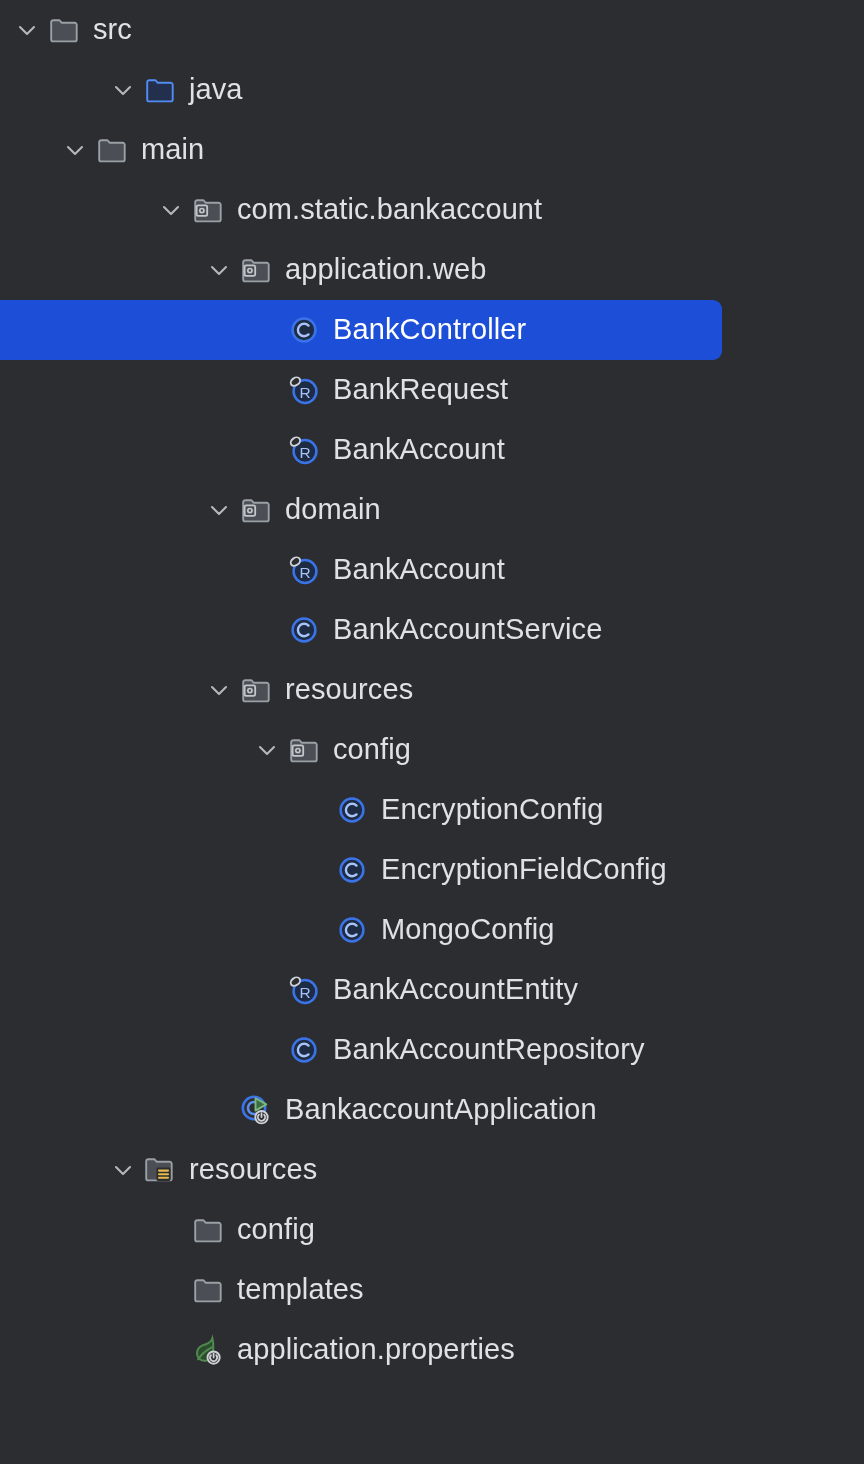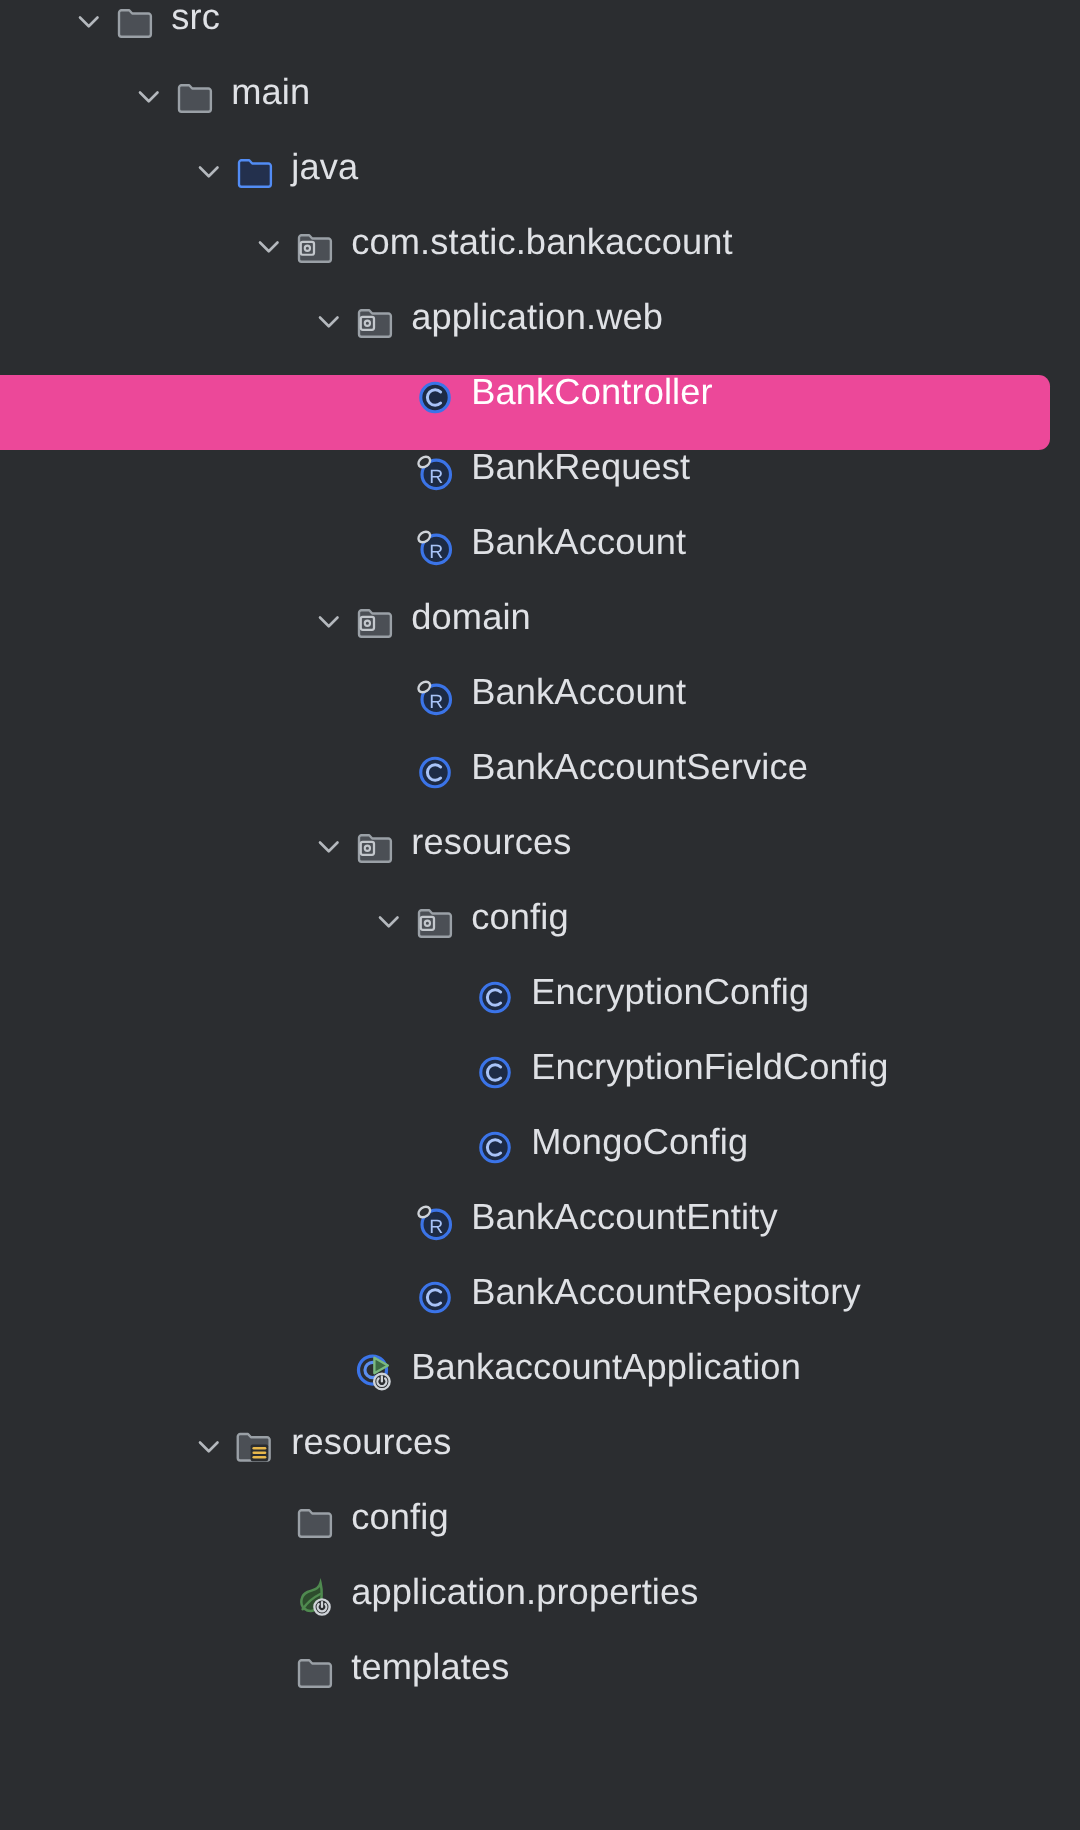--- a/index.html
+++ b/index.html
@@ -18,29 +18,29 @@
   #project-tree {
     position: relative;
     width: 864px;
     height: 1464px;
     background: #2b2d30;
   }
 
   .tree-row {
     position: relative;
     display: flex;
+    align-items: center;
     height: 60px;
     box-sizing: border-box;
     white-space: nowrap;
-    padding-left: 44px;
   }
 
   .tree-row.selected {
-    background: #ec4899;
-    width: 840px;
+    background: #1d4ed8;
+    width: 722px;
     border-top-right-radius: 9px;
     border-bottom-right-radius: 9px;
   }
 
   
   .indent { flex: 0 0 auto; height: 1px; }
 
   
   .chevron {
     flex: 0 0 auto;
@@ -90,46 +90,46 @@
         </svg>
       </span>
       <span class="icon">
         <svg width="30" height="28" viewBox="0 0 30 28">
           <path d="M2.2 6.2 a2 2 0 0 1 2-2 h6.2 l2.4 2.6 h12.9 a2 2 0 0 1 2 2 v14.6 a2 2 0 0 1 -2 2 h-21.5 a2 2 0 0 1 -2 -2 z" fill="#4b4f55" stroke="#9aa0a6" stroke-width="1.9" stroke-linejoin="round"></path>
         </svg>
       </span>
       <span class="label">src</span>
     </div>
     <div class="tree-row">
+      <span class="indent" style="width: 106px;"></span>
+      <span class="chevron">
+        <svg width="22" height="22" viewBox="0 0 22 22">
+          <path d="M4 8 L11 15 L18 8" fill="none" stroke="#b4b8bd" stroke-width="2.1" stroke-linecap="round" stroke-linejoin="round"></path>
+        </svg>
+      </span>
+      <span class="icon">
+        <svg width="30" height="28" viewBox="0 0 30 28">
+          <path d="M2.2 6.2 a2 2 0 0 1 2-2 h6.2 l2.4 2.6 h12.9 a2 2 0 0 1 2 2 v14.6 a2 2 0 0 1 -2 2 h-21.5 a2 2 0 0 1 -2 -2 z" fill="#23304d" stroke="#528cf5" stroke-width="1.9" stroke-linejoin="round"></path>
+        </svg>
+      </span>
+      <span class="label">java</span>
+    </div>
+    <div class="tree-row">
       <span class="indent" style="width: 58px;"></span>
       <span class="chevron">
         <svg width="22" height="22" viewBox="0 0 22 22">
           <path d="M4 8 L11 15 L18 8" fill="none" stroke="#b4b8bd" stroke-width="2.1" stroke-linecap="round" stroke-linejoin="round"></path>
         </svg>
       </span>
       <span class="icon">
         <svg width="30" height="28" viewBox="0 0 30 28">
           <path d="M2.2 6.2 a2 2 0 0 1 2-2 h6.2 l2.4 2.6 h12.9 a2 2 0 0 1 2 2 v14.6 a2 2 0 0 1 -2 2 h-21.5 a2 2 0 0 1 -2 -2 z" fill="#4b4f55" stroke="#9aa0a6" stroke-width="1.9" stroke-linejoin="round"></path>
         </svg>
       </span>
       <span class="label">main</span>
-    </div>
-    <div class="tree-row">
-      <span class="indent" style="width: 106px;"></span>
-      <span class="chevron">
-        <svg width="22" height="22" viewBox="0 0 22 22">
-          <path d="M4 8 L11 15 L18 8" fill="none" stroke="#b4b8bd" stroke-width="2.1" stroke-linecap="round" stroke-linejoin="round"></path>
-        </svg>
-      </span>
-      <span class="icon">
-        <svg width="30" height="28" viewBox="0 0 30 28">
-          <path d="M2.2 6.2 a2 2 0 0 1 2-2 h6.2 l2.4 2.6 h12.9 a2 2 0 0 1 2 2 v14.6 a2 2 0 0 1 -2 2 h-21.5 a2 2 0 0 1 -2 -2 z" fill="#23304d" stroke="#528cf5" stroke-width="1.9" stroke-linejoin="round"></path>
-        </svg>
-      </span>
-      <span class="label">java</span>
     </div>
     <div class="tree-row">
       <span class="indent" style="width: 154px;"></span>
       <span class="chevron">
         <svg width="22" height="22" viewBox="0 0 22 22">
           <path d="M4 8 L11 15 L18 8" fill="none" stroke="#b4b8bd" stroke-width="2.1" stroke-linecap="round" stroke-linejoin="round"></path>
         </svg>
       </span>
       <span class="icon">
         <svg width="30" height="28" viewBox="0 0 30 28">
@@ -360,33 +360,33 @@
         <svg width="30" height="28" viewBox="0 0 30 28">
           <path d="M2.2 6.2 a2 2 0 0 1 2-2 h6.2 l2.4 2.6 h12.9 a2 2 0 0 1 2 2 v14.6 a2 2 0 0 1 -2 2 h-21.5 a2 2 0 0 1 -2 -2 z" fill="#4b4f55" stroke="#9aa0a6" stroke-width="1.9" stroke-linejoin="round"></path>
         </svg>
       </span>
       <span class="label">config</span>
     </div>
     <div class="tree-row">
       <span class="indent" style="width: 154px;"></span>
       <span class="chevron empty"></span>
       <span class="icon">
+        <svg width="30" height="28" viewBox="0 0 30 28">
+          <path d="M2.2 6.2 a2 2 0 0 1 2-2 h6.2 l2.4 2.6 h12.9 a2 2 0 0 1 2 2 v14.6 a2 2 0 0 1 -2 2 h-21.5 a2 2 0 0 1 -2 -2 z" fill="#4b4f55" stroke="#9aa0a6" stroke-width="1.9" stroke-linejoin="round"></path>
+        </svg>
+      </span>
+      <span class="label">templates</span>
+    </div>
+    <div class="tree-row">
+      <span class="indent" style="width: 154px;"></span>
+      <span class="chevron empty"></span>
+      <span class="icon">
         <svg width="32" height="30" viewBox="0 0 32 30">
           <path d="M20.4 3.3 c-1.6 5.6 -6.1 5.4 -10.4 7.3 c-5.2 2.3 -6.8 9.6 -2.4 13.4 c3.6 3.1 9.3 2.1 11.8 -2.3 c2.5 -4.4 2.3 -12.9 1 -18.4 z" fill="#2d4c2d" stroke="#4f8a4f" stroke-width="2"></path>
           <path d="M6.1 24.4 c3.8 -5.6 8.6 -9.5 14.1 -12.2" fill="none" stroke="#4f8a4f" stroke-width="2" stroke-linecap="round"></path>
           <circle cx="21.6" cy="22.6" r="6.1" fill="#2b2d30" stroke="#cfd3d8" stroke-width="1.9"></circle>
           <path d="M19.0 20.2 a3.5 3.5 0 1 0 5.2 0" fill="none" stroke="#cfd3d8" stroke-width="1.8" stroke-linecap="round"></path>
           <line x1="21.6" y1="18.6" x2="21.6" y2="22.5" stroke="#cfd3d8" stroke-width="1.8" stroke-linecap="round"></line>
         </svg>
       </span>
       <span class="label">application.properties</span>
     </div>
-    <div class="tree-row">
-      <span class="indent" style="width: 154px;"></span>
-      <span class="chevron empty"></span>
-      <span class="icon">
-        <svg width="30" height="28" viewBox="0 0 30 28">
-          <path d="M2.2 6.2 a2 2 0 0 1 2-2 h6.2 l2.4 2.6 h12.9 a2 2 0 0 1 2 2 v14.6 a2 2 0 0 1 -2 2 h-21.5 a2 2 0 0 1 -2 -2 z" fill="#4b4f55" stroke="#9aa0a6" stroke-width="1.9" stroke-linejoin="round"></path>
-        </svg>
-      </span>
-      <span class="label">templates</span>
-    </div>
   </div>
 
 </body></html>

